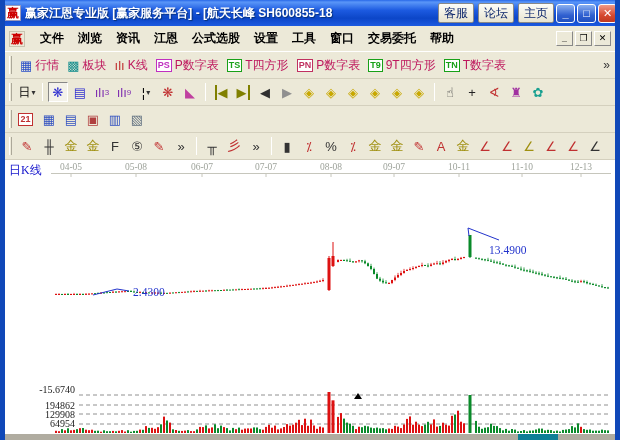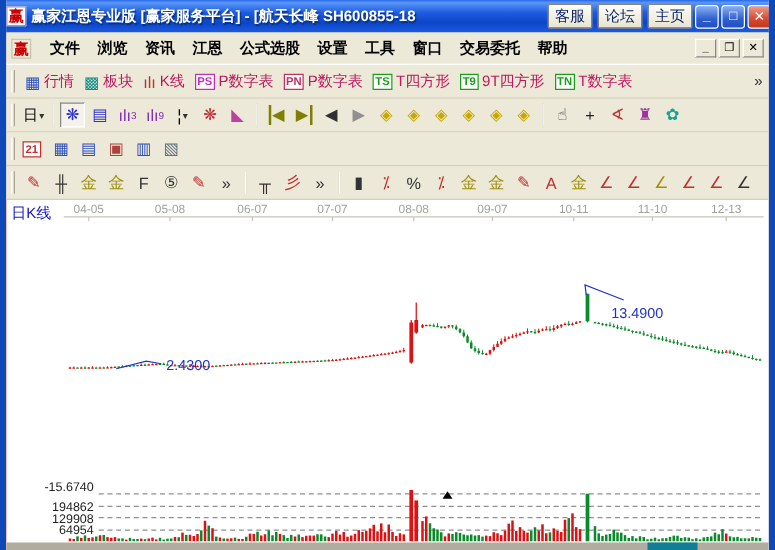--- a/index.html
+++ b/index.html
@@ -46,21 +46,21 @@
   .titem .lbl{font-size:12px;color:#be185d;}
   .badge{font-size:9px;font-weight:bold;border:1px solid;padding:0 1px;line-height:11px;margin-right:3px;background:#fff;}
   .vsep{width:1px;height:18px;background:#aca899;border-right:1px solid #fff;margin:0 4px;flex:none;}
   .icbtn{min-width:20px;height:20px;display:flex;align-items:center;justify-content:center;
     margin:0 1px;font-size:13px;flex:none;}
   .icbtn.pressed{border:1px solid;border-color:#888 #fff #fff #888;background:#f4f2ea;}
   .drop{font-size:8px;color:#333;margin-left:1px;}
   .overflow{margin-left:auto;font-size:12px;color:#333;padding-right:3px;}
   .sub{font-size:8px;vertical-align:sub;}
   
-  .chart-area{position:absolute;left:0;top:160px;width:504px;height:280px;background:#f97316;}
+  .chart-area{position:absolute;left:0;top:160px;width:504px;height:280px;background:#f97316;font-family:Liberation Serif, serif;}
   .chart-label{position:absolute;left:4px;top:2px;font-size:12px;color:#1414cc;z-index:2;}
   .stock-label{position:absolute;right:8px;top:14px;font-size:12px;color:#1414cc;z-index:2;}
   svg{position:absolute;left:0;top:0;}
 </style>
 </head>
 <body>
 
 <div class="window">
 
   <div class="titlebar">
@@ -111,26 +111,26 @@
         </div>
         <div class="titem">
           <span class="glyph" style="color: rgb(192, 48, 48);">ılı</span>
           <span class="lbl">K线</span>
         </div>
         <div class="titem">
           <span class="badge" style="color: rgb(192, 48, 192); border-color: rgb(192, 48, 192);">PS</span>
           <span class="lbl">P数字表</span>
         </div>
         <div class="titem">
+          <span class="badge" style="color: rgb(24, 160, 24); border-color: rgb(24, 160, 24);">TS</span>
+          <span class="lbl">T四方形</span>
+        </div>
+        <div class="titem">
           <span class="badge" style="color: rgb(192, 48, 96); border-color: rgb(192, 48, 96);">PN</span>
           <span class="lbl">P数字表</span>
-        </div>
-        <div class="titem">
-          <span class="badge" style="color: rgb(24, 160, 24); border-color: rgb(24, 160, 24);">TS</span>
-          <span class="lbl">T四方形</span>
         </div>
         <div class="titem">
           <span class="badge" style="color: rgb(24, 160, 24); border-color: rgb(24, 160, 24);">T9</span>
           <span class="lbl">9T四方形</span>
         </div>
         <div class="titem">
           <span class="badge" style="color: rgb(24, 160, 24); border-color: rgb(24, 160, 24);">TN</span>
           <span class="lbl">T数字表</span>
         </div>
       </div>

